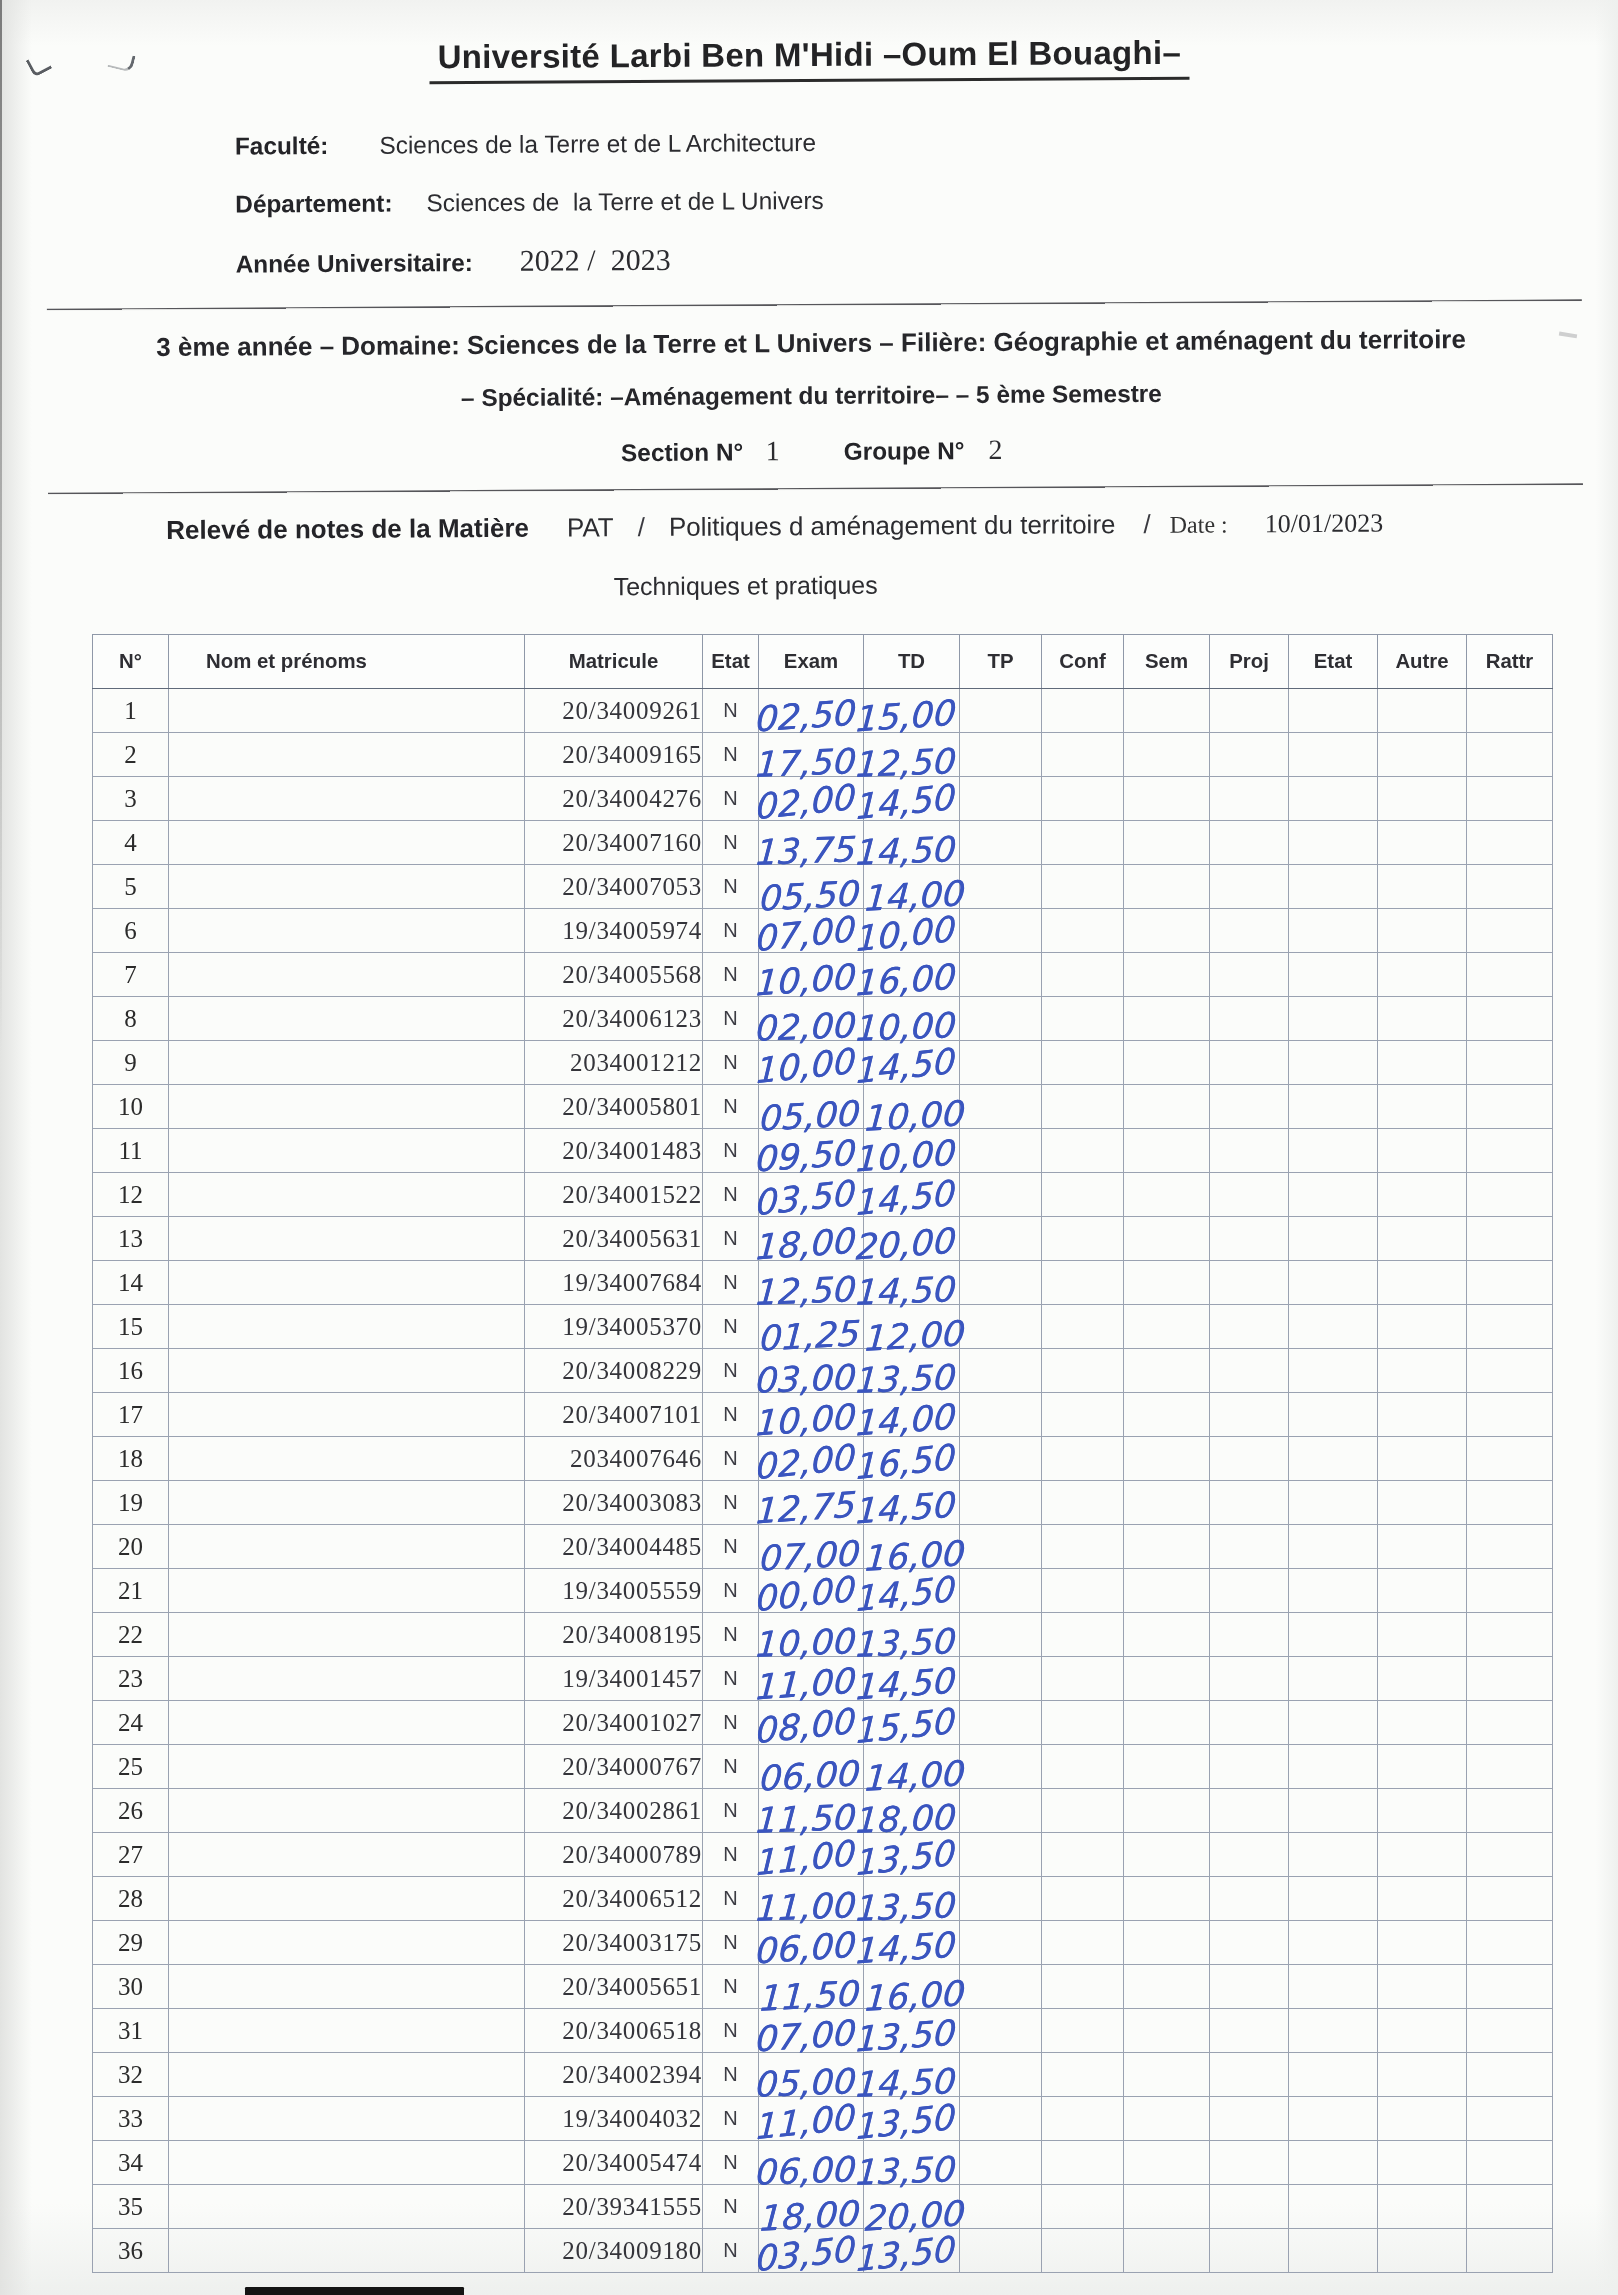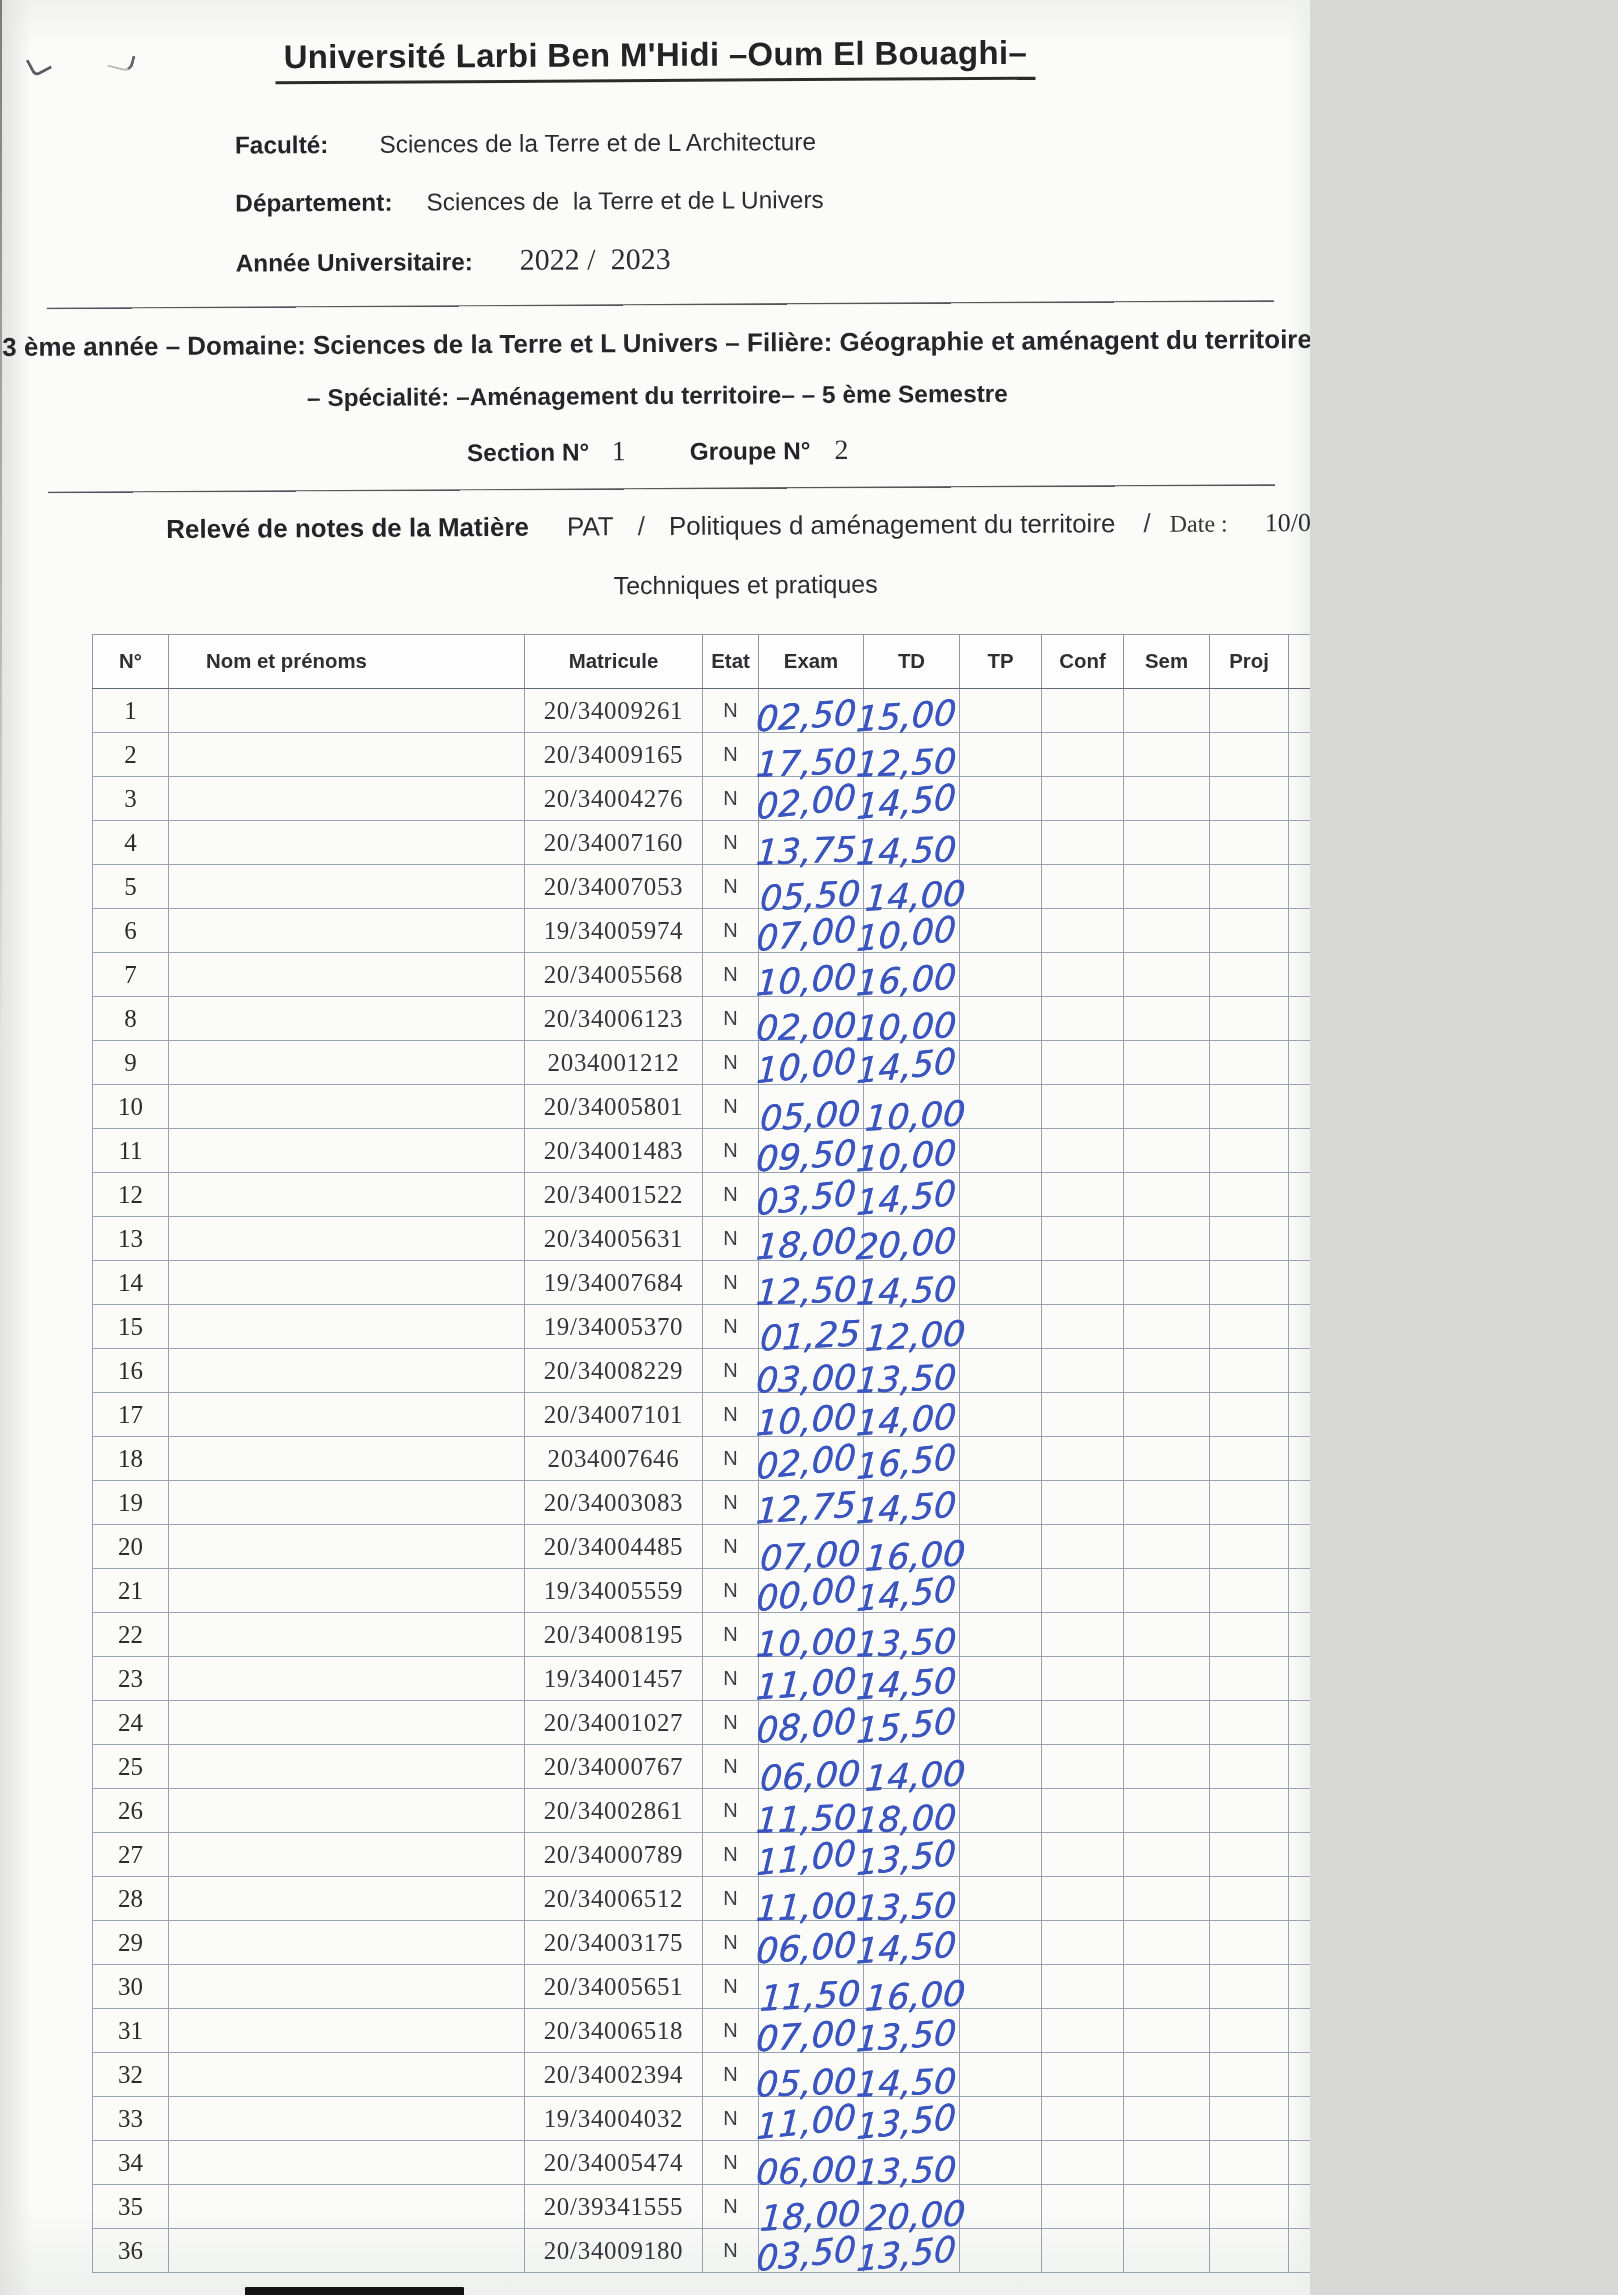--- a/index.html
+++ b/index.html
@@ -1,17 +1,17 @@
 <!DOCTYPE html>
 <html style="font-size:10.5px"><head>
 <meta charset="utf-8">
 <style>
   html,body{margin:0;padding:0;background:#d8d8d6;}
   .page{
-    position:relative;width:1310px;height:2295px;overflow:hidden;
+    position:relative;width:1618px;height:2295px;overflow:hidden;
     background:
       linear-gradient(90deg,#e2e3e1 0px,rgba(251,252,250,0) 32px),
       linear-gradient(270deg,#eef0ee 0px,rgba(251,252,250,0) 22.4px),
       linear-gradient(180deg,#f1f2f0 0px,rgba(251,252,250,0) 46px),
       linear-gradient(0deg,#eef0ee 0px,rgba(251,252,250,0) 92px),
       #fbfcfa;
     font-family:"Liberation Sans",sans-serif;color:#222;
   }
   .edge-left{position:absolute;left:0;top:0;width:2px;height:1054px;
     background:linear-gradient(180deg,#7a7a7a,rgba(122,122,122,0));}
@@ -52,21 +52,21 @@
   .date-value{margin-left:37px;font-family:"Liberation Serif",serif;font-size:26px;color:#2c2c30;}
   .subject2{position:absolute;top:571px;left:610px;font-size:25px;color:#2c2c30;}
   
   .grades{position:absolute;left:92px;top:634px;width:1459px;border-collapse:collapse;table-layout:fixed;
     border:1.3px solid #6f7888;}
   .grades th{height:51px;font-size:20.4px;font-weight:bold;color:#2e2e33;
     border:0.7px solid #8f98a8;border-bottom:1.3px solid #606a7a;text-align:center;background:rgba(255,255,255,.35);}
   .grades th.h-name{text-align:left;padding-left:37px;}
   .grades td{height:43px;border:0.7px solid #9aa2b1;padding:0;overflow:visible;}
   .cell-n{font-family:"Liberation Serif",serif;font-size:25px;text-align:center;color:#2b2b2b;}
-  .cell-matricule{font-family:"Liberation Serif",serif;font-size:25px;text-align:center;letter-spacing:0.7px;color:#34343a;}
+  .cell-matricule{font-family:"Liberation Serif",serif;font-size:25px;text-align:right;letter-spacing:0.7px;color:#34343a;}
   .cell-etat{font-size:20px;text-align:center;color:#3c3c44;}
   .cell-exam,.cell-tdv{text-align:left;}
   .ink{display:inline-block;font-family:"DejaVu Sans",sans-serif;font-style:italic;
     font-size:35px;line-height:.8;color:#3a55bf;white-space:pre;position:relative;
     transform:rotate(-4deg) skewX(-8deg);top:5.3px;left:-2.6px;
     text-shadow:0.4px 0 currentColor;z-index:3;}
   .cell-tdv .ink{left:-8px;}
   tbody tr:nth-child(even) .ink{transform:rotate(-2deg) skewX(-6deg);top:8px;}
   tbody tr:nth-child(3n) .ink{transform:rotate(-6deg) skewX(-9deg);top:3.3px;}
   tbody tr:nth-child(5n) .ink{transform:rotate(-3deg) skewX(-7deg);top:9.2px;left:1.3px;}

